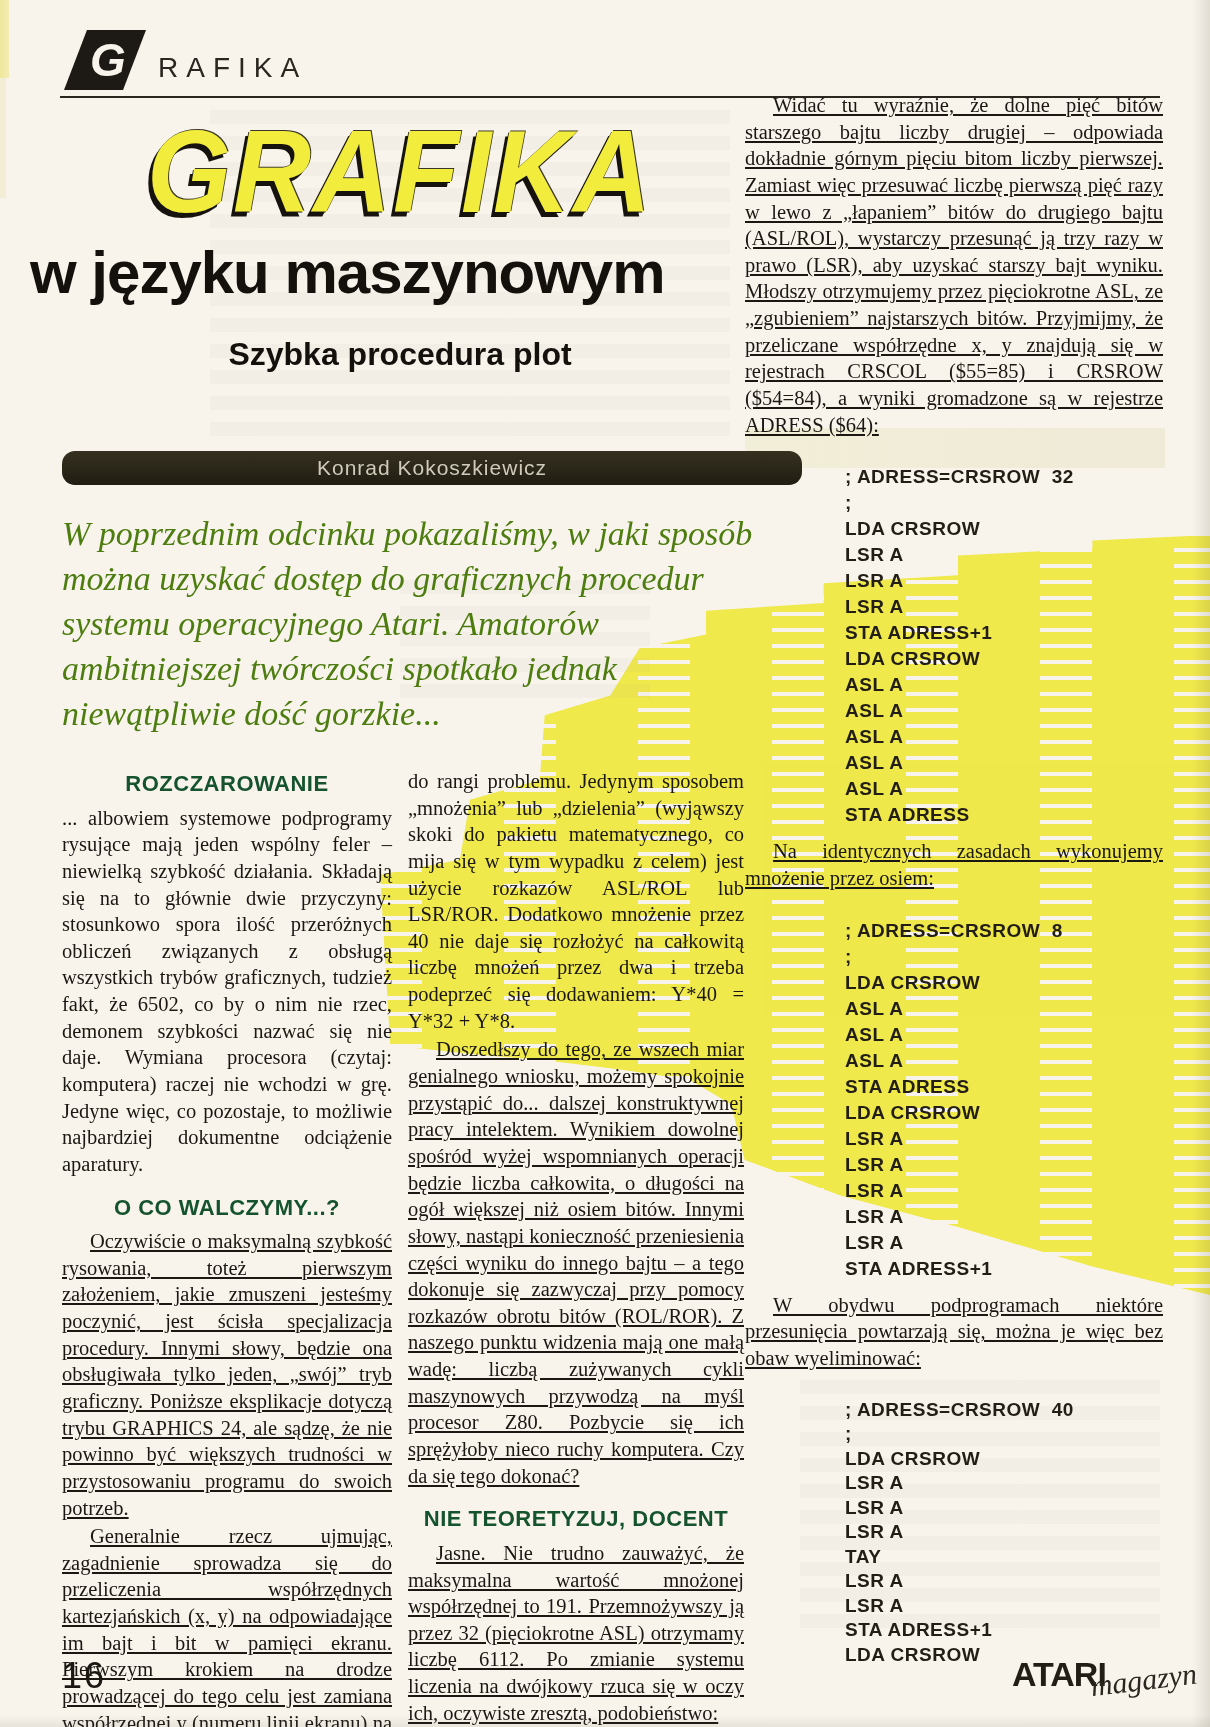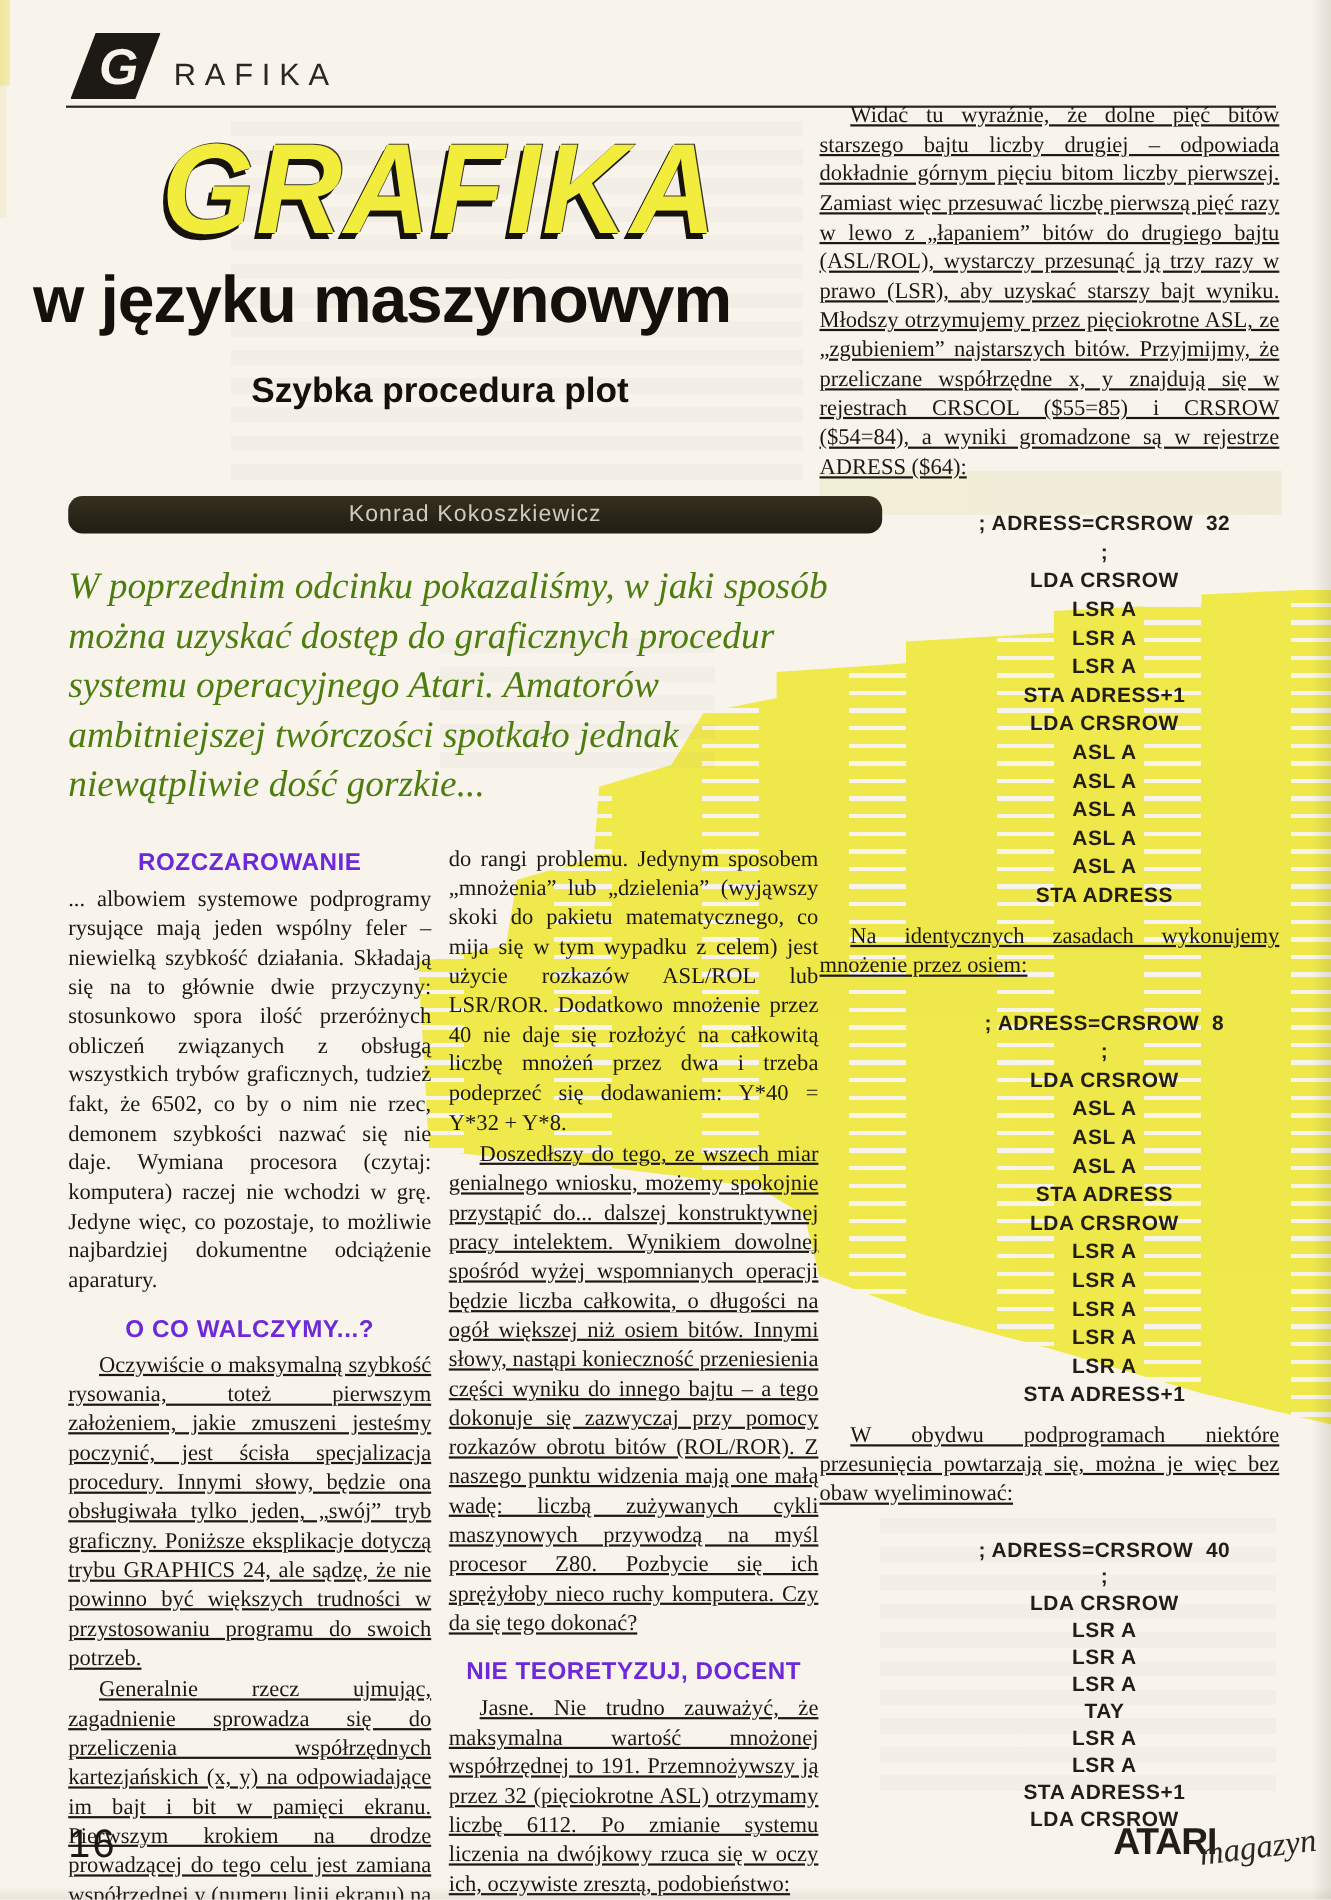--- a/index.html
+++ b/index.html
@@ -97,28 +97,28 @@
   
   .col{position:absolute;font-size:20.5px;line-height:1.3;text-align:justify;}
   .col p{margin:0 0 2px 0;}
   .col p.ind{text-indent:28px;text-decoration:underline;}
   .col-left{left:62px;top:770px;width:330px;}
   .col-mid{left:408px;top:768px;width:336px;}
   .col-right{left:745px;top:92px;width:418px;}
   .col h3{
     font-family:"Liberation Sans",sans-serif;
     font-size:22px;font-weight:bold;text-align:center;
-    margin:16px 0 6px 0;letter-spacing:.5px;color:#6d28d9;
+    margin:16px 0 6px 0;letter-spacing:.5px;color:#14532d;
   }
   .col h3.first{margin-top:0;}
   
   .code-block{margin:26px 0 10px 100px;font-family:"Liberation Sans",sans-serif;}
   .code-block .code-line{
     font-weight:bold;font-size:19px;line-height:26px;
-    letter-spacing:.5px;color:#221e16;white-space:pre;text-align:center;
+    letter-spacing:.5px;color:#221e16;white-space:pre;text-align:left;
   }
   .code-block.tight .code-line{line-height:24.5px;}
   
   .page-number{
     position:absolute;left:62px;top:1655px;
     font-family:"Liberation Sans",sans-serif;
     font-size:36px;color:#1b1713;letter-spacing:2px;
   }
   .footer-brand{position:absolute;left:1012px;top:1655px;white-space:nowrap;}
   .footer-brand .brand{

